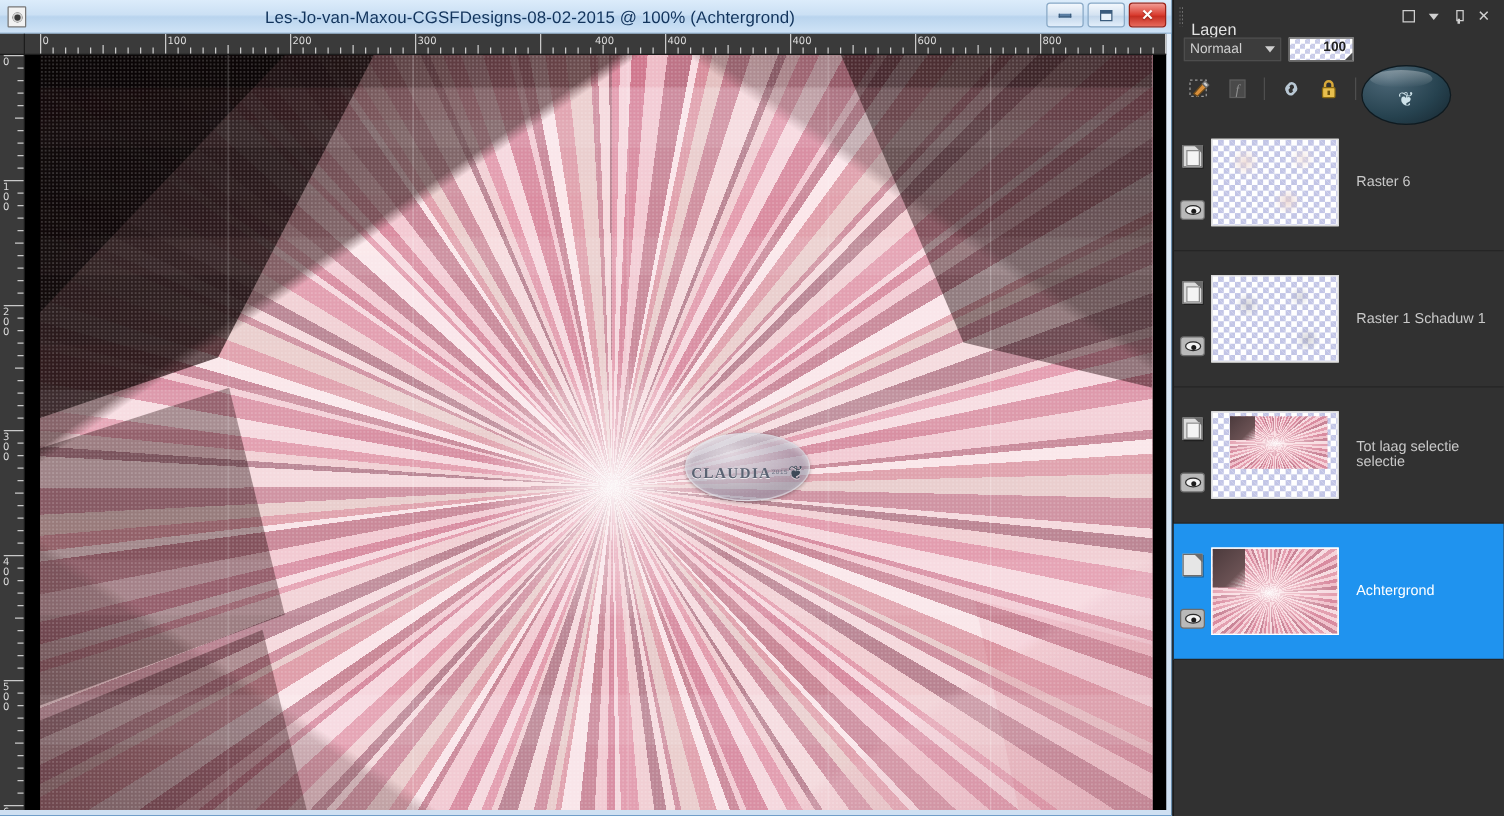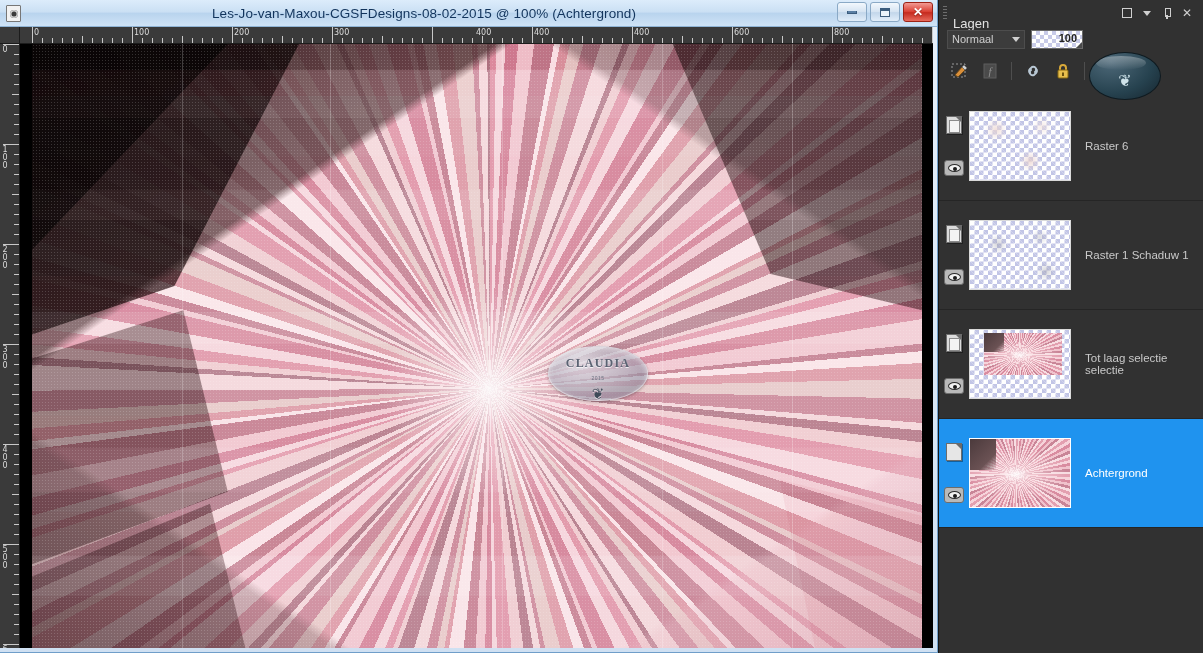--- a/index.html
+++ b/index.html
@@ -80,21 +80,21 @@
   }
   #artwork { position: absolute; left: 12px; top: 0; width: 890px; height: 605px; overflow: hidden; background: #d89bab; }
   .lay { position: absolute; inset: 0; }
 
   #watermark {
     position: absolute; left: 516px; top: 302px; width: 100px; height: 55px;
     border-radius: 50%;
     background: radial-gradient(ellipse at 35% 28%, rgba(225,225,232,.82), rgba(150,150,168,.62) 62%, rgba(105,108,128,.58));
     border: 1px solid rgba(245,245,250,.55);
     box-shadow: inset 0 2px 5px rgba(255,255,255,.5), 0 1px 3px rgba(0,0,0,.3);
-    display: flex; flex-direction: column; align-items: center; justify-content: space-between;
+    display: flex; flex-direction: row; align-items: center; justify-content: center;
     padding-top: 9px; overflow: hidden;
   }
   #wm-text {
     font-family: "Liberation Serif", serif; font-size: 12px; letter-spacing: 1.2px;
     color: #5a6272; text-shadow: 0 1px 0 rgba(255,255,255,.75); font-weight: bold;
   }
   #wm-sub { font-size: 5px; color: #6a7080; letter-spacing: .5px; margin-top: -1px; }
   #wm-mark {
     margin-top: 1px; font-size: 15px; line-height: 13px; color: #3e4a58;
     text-shadow: 0 1px 0 rgba(255,255,255,.6);

